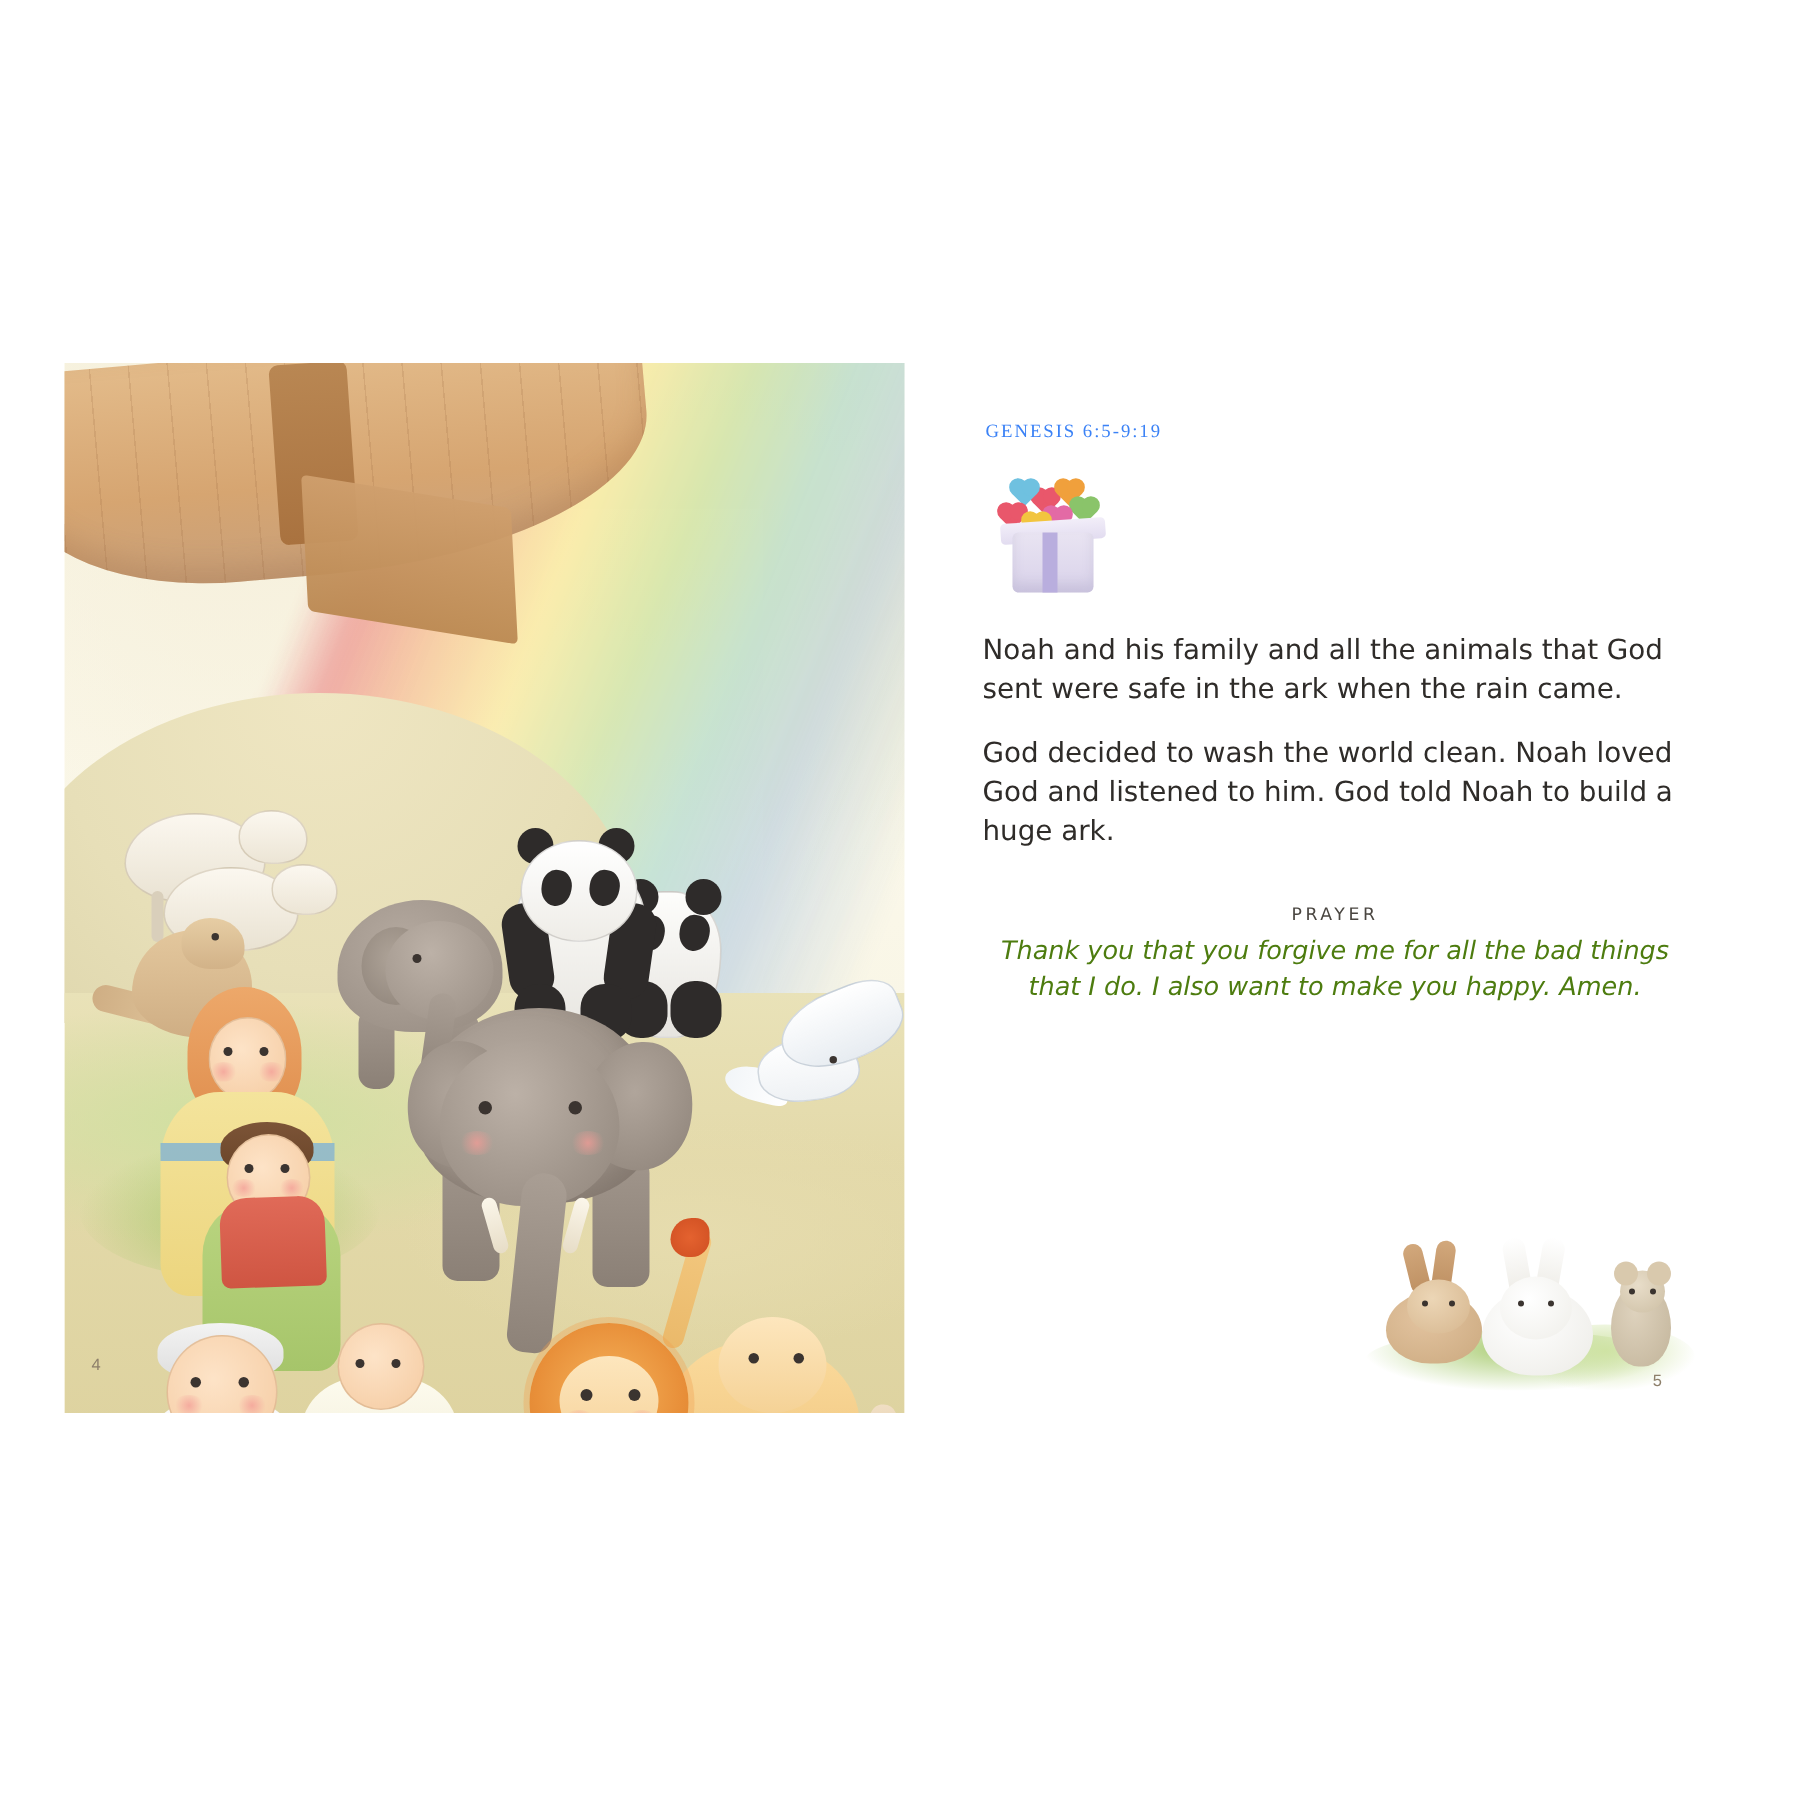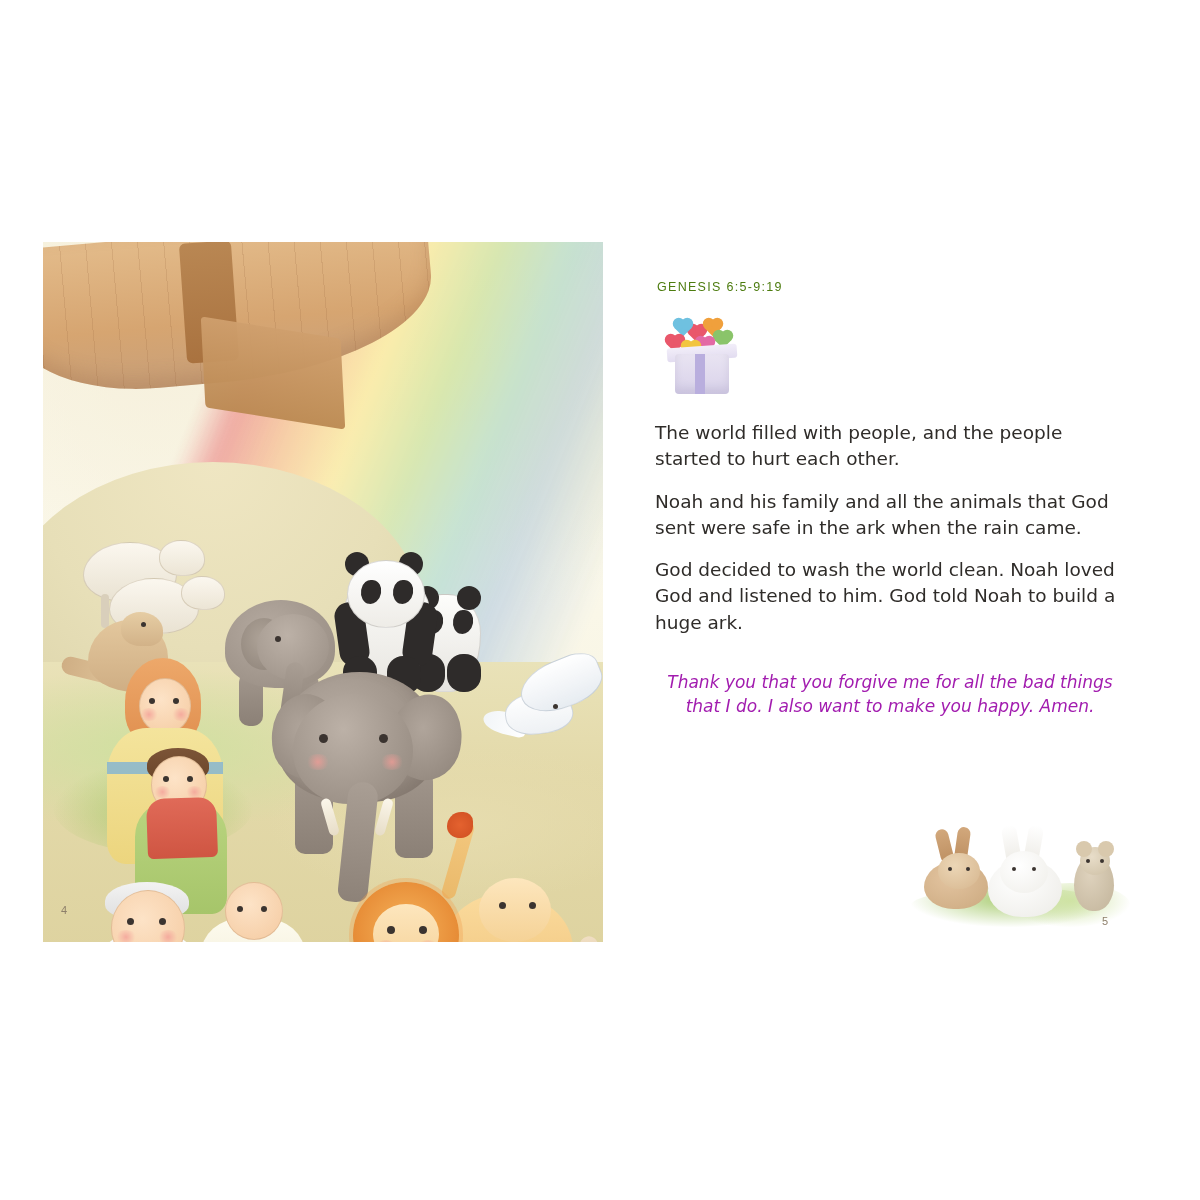--- a/index.html
+++ b/index.html
@@ -440,24 +440,24 @@
 
   .title {
     font-family: "DejaVu Sans", sans-serif;
     font-size: 31px;
     color: #3a3632;
     letter-spacing: .2px;
     margin: 0 0 6px 0;
     font-weight: 400;
   }
   .ref {
-    font-family: Liberation Sans, sans-serif;
+    font-family: Liberation Serif, serif;
     font-size: 12.5px;
     letter-spacing: 1.3px;
-    color: #4d7c0f;
+    color: #3b82f6;
     margin: 0 0 26px 2px;
   }
 
   .lesson {
     display: flex;
     align-items: center;
     gap: 14px;
     margin: 0 0 22px 6px;
   }
   .gift {
@@ -524,21 +524,21 @@
     font-size: 11.5px;
     letter-spacing: 2.4px;
     color: #4a4641;
     margin-bottom: 6px;
   }
   .prayer-text {
     font-family: "DejaVu Sans", sans-serif;
     font-style: italic;
     font-size: 17px;
     line-height: 1.42;
-    color: #a21caf;
+    color: #4d7c0f;
   }
 
   
   .vignette {
     position: absolute;
     left: 245px;
     top: 545px;
     width: 230px;
     height: 110px;
   }
@@ -702,25 +702,25 @@
         <div class="heart" style="background:#8ac46a; left:56px; top:14px;"></div>
         <div class="heart" style="background:#e9576b; left:8px; top:18px;"></div>
         <div class="heart" style="background:#e36aa5; left:38px; top:20px;"></div>
         <div class="heart" style="background:#f2c53f; left:24px; top:24px;"></div>
         <div class="gift-lid"></div>
         <div class="gift-box"></div>
         <div class="gift-ribbon-v"></div>
       </div>
     </div>
 
-    <p class="body-p">The world filled with people, and the people started to hurt each other.</p>
     <p class="body-p">Noah and his family and all the animals that God sent were safe in the ark when the rain came.</p>
     <p class="body-p">God decided to wash the world clean. Noah loved God and listened to him. God told Noah to build a huge ark.</p>
 
     <div class="prayer-block">
+      <div class="prayer-label">PRAYER</div>
       <div class="prayer-text">Thank you that you forgive me for all the bad things that I do. I also want to make you happy. Amen.</div>
     </div>
 
     <div class="vignette">
       <div class="vig-grass"></div>
       <div class="vig-grass2"></div>
 
       <div class="bun-ear" style="left:38px; top:4px; width:13px; height:34px; background:linear-gradient(180deg,#d2a87c,#bd8f61); transform:rotate(-14deg);"></div>
       <div class="bun-ear" style="left:56px; top:2px; width:13px; height:34px; background:linear-gradient(180deg,#d2a87c,#bd8f61); transform:rotate(8deg);"></div>
       <div class="bun-body" style="left:24px; top:36px; width:64px; height:48px; background:radial-gradient(ellipse at 40% 35%,#e3c4a0,#cba97f);"></div>

